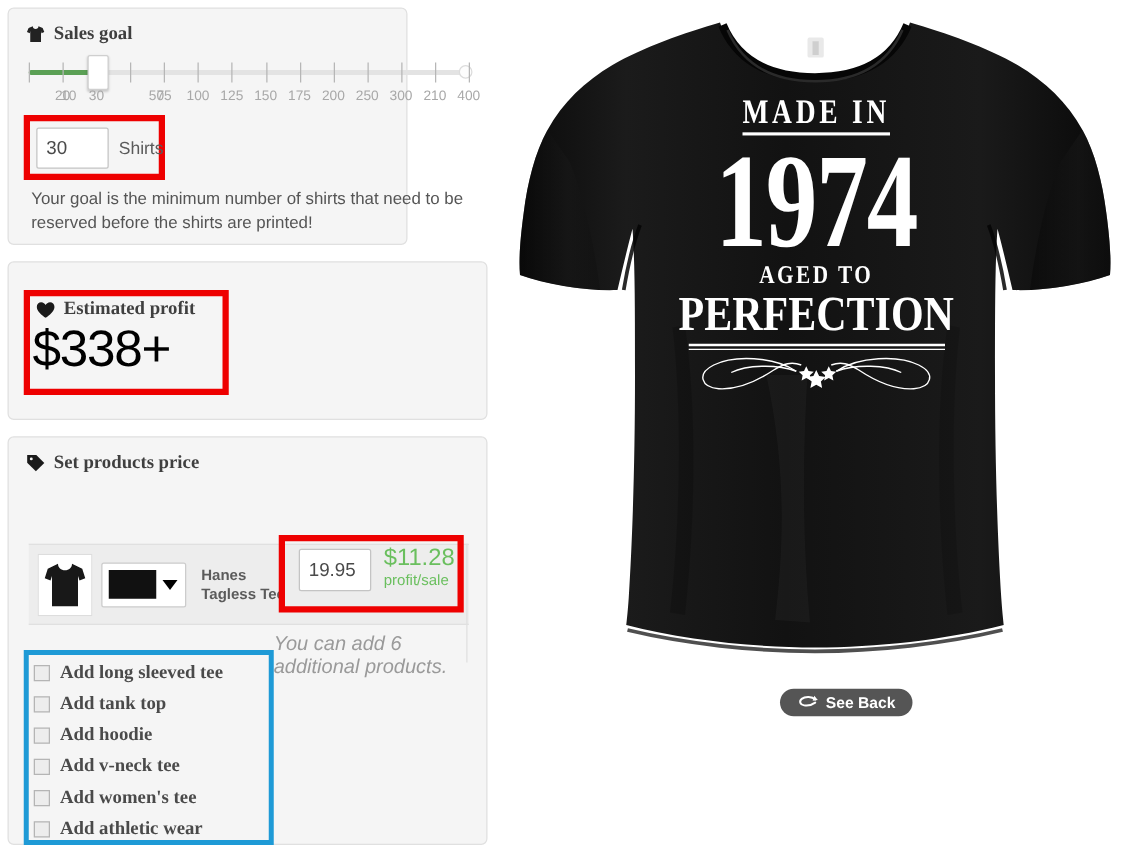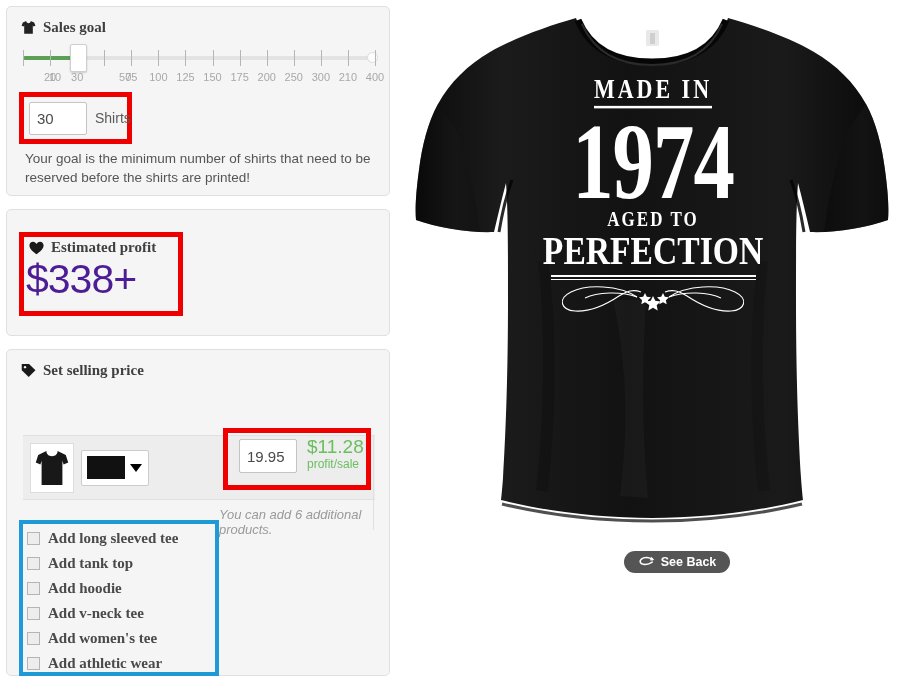--- a/index.html
+++ b/index.html
@@ -32,21 +32,21 @@
     align-items: center;
     gap: 7px;
   }
   .panel-title .ico { display: inline-flex; align-items: center; }
 
   
   .redbox { border: 5px solid #ee0000; background: transparent; position: absolute; }
   .bluebox { border: 4px solid #1e9ad6; background: transparent; position: absolute; }
 
   
-  #panel-sales { position: absolute; left: 0; top: 0; width: 384px; height: 190px; }
+  #panel-sales { position: absolute; left: 0; top: 0; width: 320px; height: 190px; }
   #sales-head { position: absolute; left: 14px; top: 12px; }
 
   #slider-wrap { position: absolute; left: 16px; top: 40px; width: 352px; height: 22px; }
   #slider-track {
     position: absolute; left: 0; top: 9px; width: 352px; height: 4px;
     background: #e3e3e3; border-radius: 2px;
   }
   #slider-fill {
     position: absolute; left: 0; top: 9px; width: 52px; height: 4px;
     background: #5ba055; border-radius: 2px;
@@ -140,21 +140,21 @@
     border: 1px solid #c4c4c4; border-radius: 2px; background: #fff;
     font-size: 15px; color: #4a4a4a; padding: 0 7px;
     font-family: "Liberation Sans", sans-serif;
   }
   #profit-sale { position: absolute; left: 300px; top: 86px; color: #6abf5e; }
   #profit-sale .amt { font-size: 19px; display: block; line-height: 21px; }
   #profit-sale .lbl { font-size: 12px; display: block; line-height: 14px; }
 
   #add-note {
     position: absolute; left: 212px; top: 157px;
-    font-size: 13px; font-style: italic; color: #9a9a9a;
+    font-size: 16px; font-style: italic; color: #9a9a9a;
   }
   #divider-v {
     position: absolute; left: 366px; top: 85px; width: 1px; height: 95px; background: #e0e0e0;
   }
 
   #check-blue { left: 12px; top: 170px; width: 200px; height: 156px; }
   #check-list { position: absolute; left: 20px; top: 176px; width: 188px; }
   .check-item {
     display: flex; align-items: center; gap: 8px;
     height: 25px;
@@ -285,46 +285,47 @@
     <div id="panel-profit" class="panel">
       <div id="profit-red" class="redbox" style="border-color: rgb(238, 0, 0);"></div>
       <div id="profit-head" class="panel-title">
         <span class="ico">
           <svg width="15" height="14" viewBox="0 0 16 15">
               <path fill="#1a1a1a" d="M8 14.2 C8 14.2 0.4 9.6 0.4 4.9 0.4 2.4 2.2 0.8 4.2 0.8 6 0.8 7.4 2 8 3.2 8.6 2 10 0.8 11.8 0.8 13.8 0.8 15.6 2.4 15.6 4.9 15.6 9.6 8 14.2 8 14.2 Z"></path>
             </svg>
         </span>
         <span>Estimated profit</span>
       </div>
-      <div id="profit-amount" style="color: #4c1d95;">$338+</div>
+      <div id="profit-amount" style="color: #000000;">$338+</div>
     </div>
 
     <div id="panel-price" class="panel">
 
       <div id="price-head" class="panel-title">
         <span class="ico">
           <svg width="15" height="15" viewBox="0 0 16 16">
               <path fill="#1a1a1a" d="M0.8 1 8.6 1 15.4 7.8 8.2 15 0.8 7.6 Z"></path>
               <circle cx="4.3" cy="4.4" r="1.25" fill="#f5f5f5"></circle>
             </svg>
         </span>
-        <span>Set selling price</span>
+        <span>Set products price</span>
       </div>
 
 
       <div id="product-row">
         <div id="product-thumb">
           <svg width="34" height="38" viewBox="0 0 34 38">
             <path fill="#181818" d="M11.4 2 3.2 6 0.8 13.5 5.4 15.4 6.6 11.8 6.6 36 27.4 36 27.4 11.8 28.6 15.4 33.2 13.5 30.8 6 22.6 2 C22.6 5.3 20.2 7.2 17 7.2 13.8 7.2 11.4 5.3 11.4 2 Z"></path>
           </svg>
         </div>
         <div id="color-select">
           <div id="color-swatch" style="background: rgb(17, 17, 17);"></div>
           <div id="color-caret"></div>
         </div>
+        <div id="product-name">Hanes Tagless Tee</div>
       </div>
 
       <div id="divider-v"></div>
 
       <div id="price-red" class="redbox" style="border-color: rgb(238, 0, 0);"></div>
       <input id="price-input" type="text" value="19.95" style="">
       <div id="profit-sale">
         <span class="amt">$11.28</span>
         <span class="lbl">profit/sale</span>
       </div>

